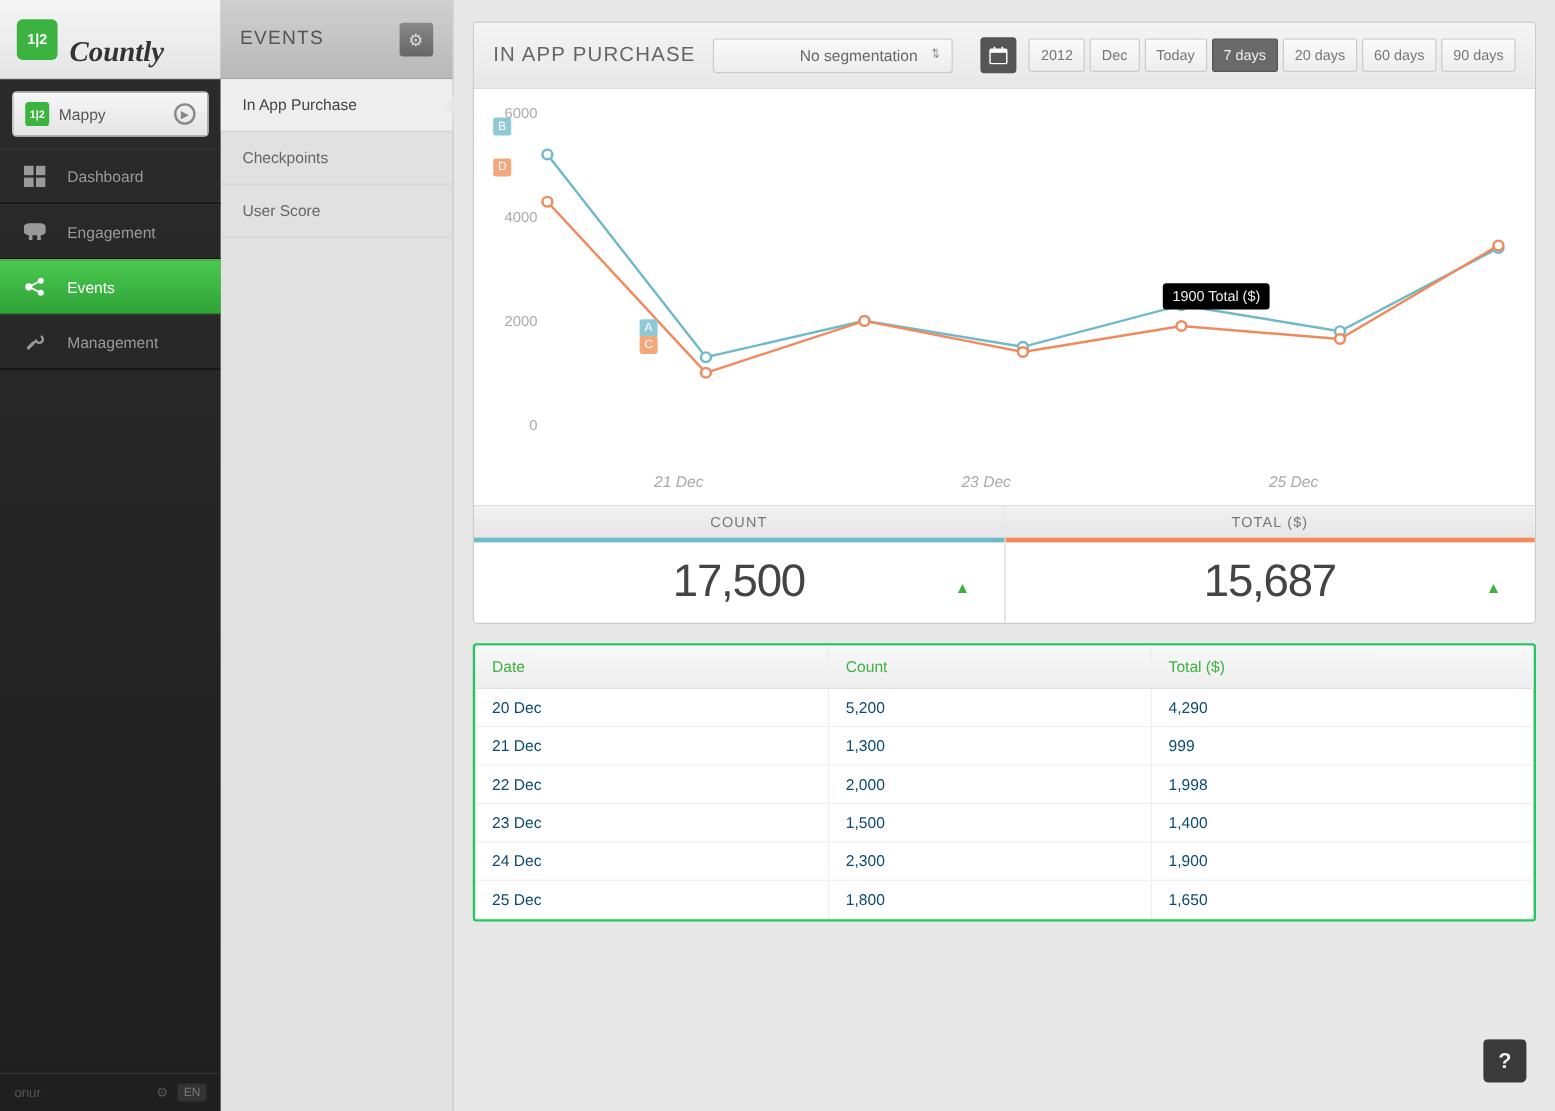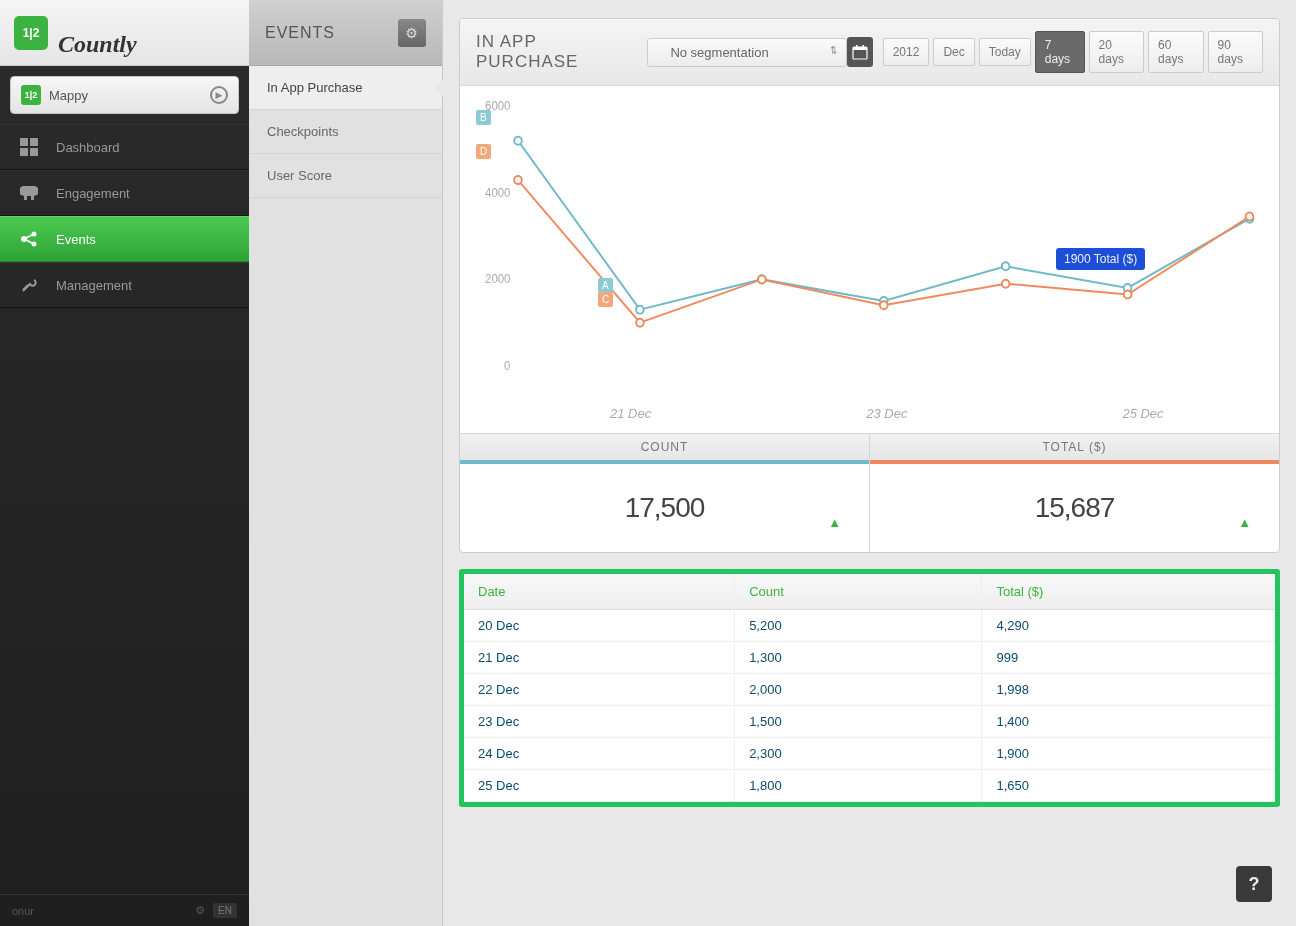--- a/index.html
+++ b/index.html
@@ -1,20 +1,20 @@
 <!DOCTYPE html>
 <html><head>
 <meta charset="utf-8">
 <style>
 * { box-sizing: border-box; margin: 0; padding: 0; }
 body { font-family: "Helvetica Neue", Arial, sans-serif; font-size: 13px; background: #e8e8e8; color: #333; width: 1296px; height: 926px; overflow: hidden; }
 .app { display: flex; height: 100%; }
 
 
-.sidebar-left { width: 249px; background: linear-gradient(#2b2b2b,#1f1f1f); display: flex; flex-direction: column; }
+.sidebar-left { width: 184px; background: linear-gradient(#2b2b2b,#1f1f1f); display: flex; flex-direction: column; }
 .logo-bar { height: 66px; background: linear-gradient(#f5f5f5,#e5e5e5); display: flex; align-items: center; padding: 0 14px; border-bottom: 1px solid #ccc; }
 .logo-icon { width: 34px; height: 34px; background: #3cb341; border-radius: 5px; display:flex;align-items:center;justify-content:center;color:#fff;font-weight:bold;font-size:12px;margin-right:10px; }
 .logo-text { font-family: cursive; font-style: italic; font-size: 24px; font-weight:bold; color: #333; margin-top: 24px; }
 .app-select { margin: 10px; padding: 8px 10px; background: linear-gradient(#f6f6f6,#e4e4e4); border:1px solid #c5c5c5; border-radius:4px; display:flex; align-items:center; color:#555; cursor:pointer; }
 .app-select .mini-icon { width:20px;height:20px;background:#3cb341;border-radius:3px;margin-right:8px;display:flex;align-items:center;justify-content:center;color:#fff;font-size:9px;font-weight:bold; }
 .app-select .play { margin-left:auto;width:18px;height:18px;border:2px solid #888;border-radius:50%;display:flex;align-items:center;justify-content:center;font-size:9px;color:#888;}
 .nav { list-style:none; }
 .nav li { display:flex; align-items:center; height:46px; padding:0 18px; color:#999; cursor:pointer; border-bottom:1px solid #111; border-top:1px solid #333;}
 .nav li.active { background: linear-gradient(#4bc951,#2fa336); color:#fff; border-top-color:#5ed865; border-bottom-color:#238a2a;}
 .nav li .nav-icon { width:22px; margin-right:16px; display:flex;align-items:center;justify-content:center; }
@@ -30,47 +30,47 @@
 .event-list { list-style:none; }
 .event-list li { padding:14px 18px; color:#666; cursor:pointer; border-bottom:1px solid #d3d3d3; font-size:13px; position:relative;}
 .event-list li.active { background:#eee; color:#444; }
 .event-list li.active::after { content:""; position:absolute; right:-1px; top:50%; transform:translateY(-50%); border:8px solid transparent; border-right-color:#e8e8e8;}
 
 
 .main { flex:1; padding:18px 16px; overflow-y:auto; }
 .panel { background:#fff; border:1px solid #ccc; border-radius:4px; overflow:hidden; }
 .panel-header { background:linear-gradient(#f4f4f4,#e8e8e8); padding:12px 16px; display:flex; align-items:center; border-bottom:1px solid #d6d6d6;}
 .panel-title { font-size:17px; color:#666; letter-spacing:1px; margin-right:14px;}
-.seg-select { background:linear-gradient(#fafafa,#ececec); border:1px solid #ccc; border-radius:3px; padding:6px 28px 6px 22px; color:#666; font-size:13px; position:relative; min-width:200px; cursor:pointer;}
+.seg-select { background:linear-gradient(#fafafa,#ececec); border:1px solid #ccc; border-radius:3px; padding:6px 28px 6px 22px; color:#666; font-size:13px; position:relative; min-width:200px; cursor:pointer;text-align:right;}
 .seg-select::after { content:"⇅"; position:absolute; right:8px; top:5px; font-size:11px; color:#888; transform:scaleX(0.7);}
 .date-controls { margin-left:auto; display:flex; align-items:center; gap:4px;}
 .cal-icon { width:30px;height:30px;background:#555;border-radius:3px;display:flex;align-items:center;justify-content:center;color:#fff; margin-right:6px;}
 .range-btn { background:linear-gradient(#fbfbfb,#ededed); border:1px solid #ccc; padding:6px 9px; color:#777; font-size:12px; cursor:pointer; border-radius:2px;}
 .range-btn.active { background:#6a6a6a; color:#eee; border-color:#555;}
 
 
 .chart-area { position:relative; height:320px; padding:10px 20px 0 20px;}
 .chart-svg { width:100%; height:280px; }
 .x-labels { display:flex; color:#aaa; font-size:13px; font-style:italic; padding:0 20px 12px 60px;}
 .x-labels span { flex:0 0 auto; }
-.tooltip { position:absolute; background:#1d4ed8; color:#eee; padding:4px 8px; border-radius:3px; font-size:12px; top:162px; left:596px; white-space:nowrap;}
+.tooltip { position:absolute; background:#000000; color:#eee; padding:4px 8px; border-radius:3px; font-size:12px; top:162px; left:574px; white-space:nowrap;}
 
 
 .stats-row { display:flex; border-top:1px solid #d6d6d6;}
 .stat { flex:1; text-align:center; position:relative; border-right:1px solid #d6d6d6;}
 .stat:last-child { border-right:none;}
 .stat-label { background:linear-gradient(#f1f1f1,#e6e6e6); padding:6px 0; font-size:12px; color:#777; letter-spacing:1px;}
 .stat-bar { height:4px;}
 .stat-bar.blue { background:#6fb9c8; }
 .stat-bar.orange { background:#f08a5d; }
-.stat-value { font-size:28px; color:#444; font-weight:300; padding:28px 0; font-family:"Arial Narrow", Arial; letter-spacing:-1px;}
+.stat-value { font-size:38px; color:#444; font-weight:300; padding:12px 0; font-family:"Arial Narrow", Arial; letter-spacing:-1px;}
 .stat-arrow { position:absolute; right:28px; bottom:22px; color:#3cb341; font-size:13px;}
 
 
-.table-panel { margin-top:16px; border:5px solid #22c55e; border-radius:3px; background:#fff; overflow:hidden;}
+.table-panel { margin-top:16px; border:2px solid #22c55e; border-radius:3px; background:#fff; overflow:hidden;}
 table { width:100%; border-collapse:collapse; }
 th { text-align:left; padding:10px 14px; color:#3cb341; font-weight:normal; font-size:13px; background:linear-gradient(#f8f8f8,#eeeeee); border-bottom:1px solid #ddd;}
 td { padding:8px 14px; border-bottom:1px solid #eee; color:#0c4a6e; font-size:13px;}
 th + th, td + td { border-left:1px solid #eee;}
 
 .help-fab { position:fixed; right:24px; bottom:24px; width:36px;height:36px; background:#3a3a3a; color:#eee; border-radius:4px; display:flex;align-items:center;justify-content:center; font-size:18px; font-weight:bold; cursor:pointer;}
 
 .flag-a { position:absolute; left:138px; top:192px; background:#8ec9d6; color:#fff; font-size:10px; padding:2px 4px; border-radius:2px;}
 .flag-b { position:absolute; left:16px; top:24px; background:#8ec9d6; color:#fff; font-size:10px; padding:2px 4px; border-radius:2px;}
 .flag-c { position:absolute; left:138px; top:206px; background:#f4a77b; color:#fff; font-size:10px; padding:2px 4px; border-radius:2px;}

